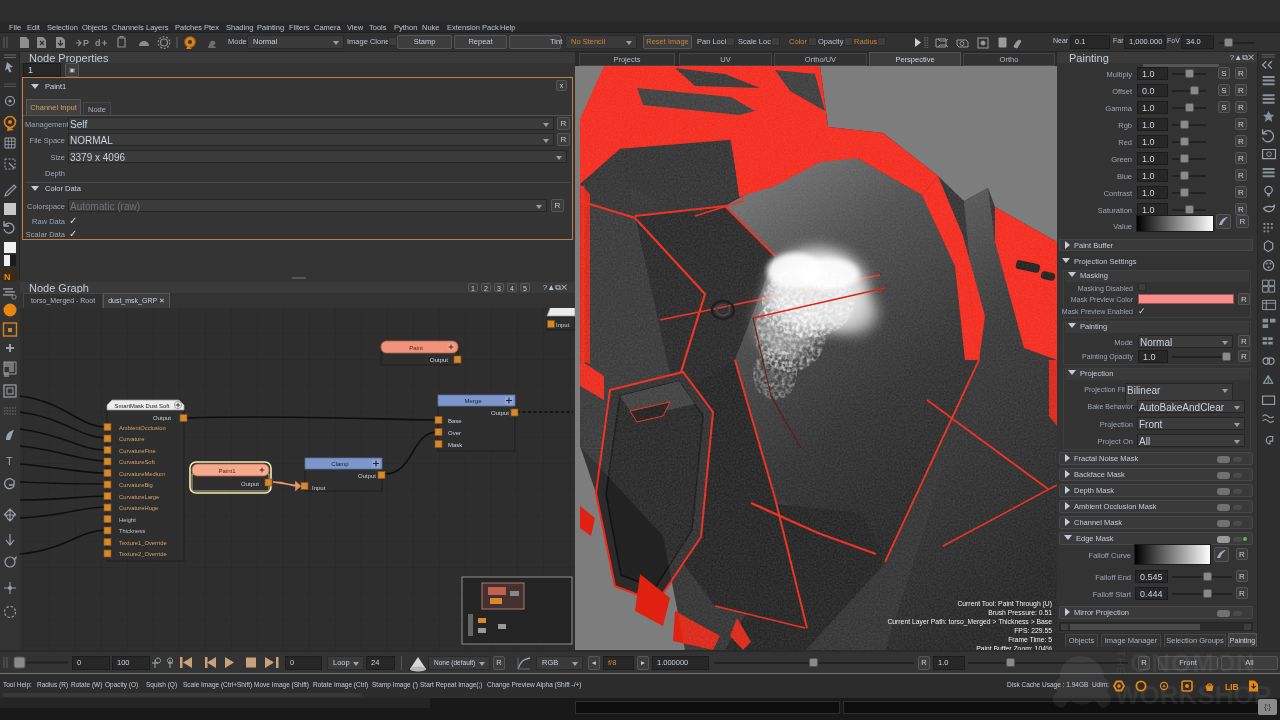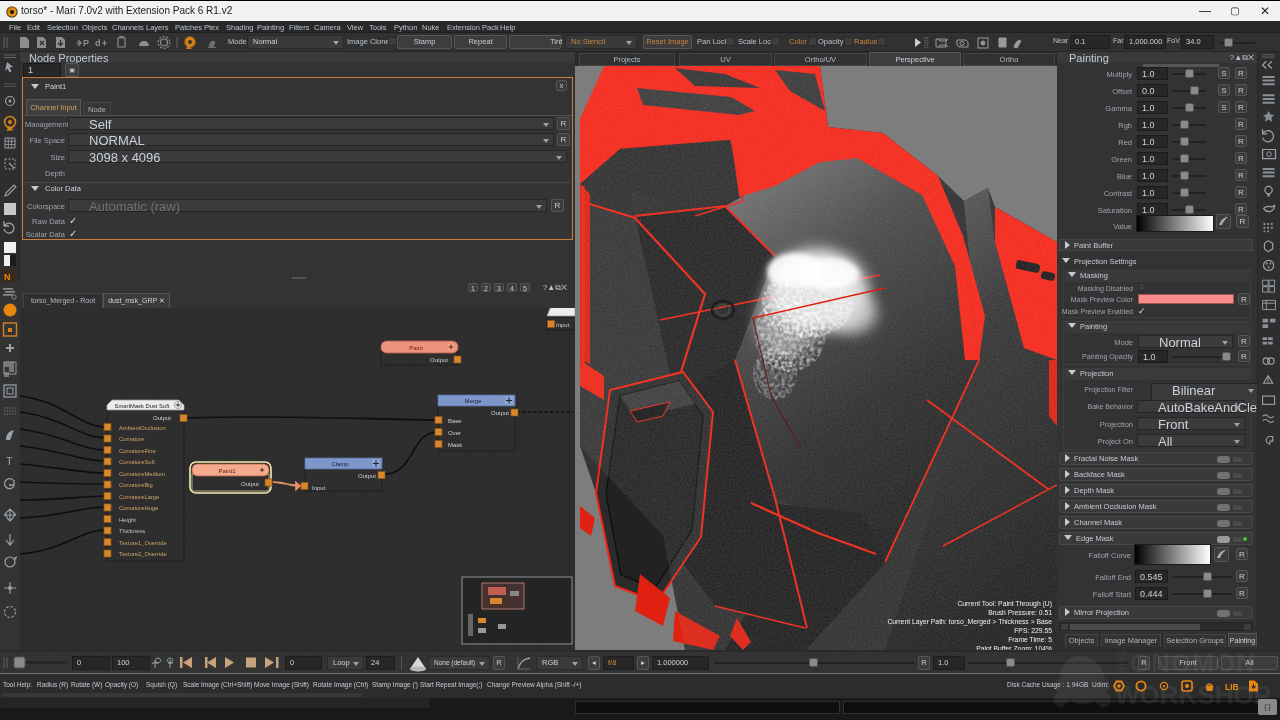--- a/index.html
+++ b/index.html
@@ -19,51 +19,39 @@
 .tbtn{position:absolute;top:2px;height:14px;background:#3d3d3d;border:1px solid #565656;border-radius:2px;color:#c3ccd6;font-size:7.5px;text-align:center;line-height:12px;}
 .tfield{position:absolute;top:2px;height:14px;background:#272727;border:1px solid #1d1d1d;color:#c9d2dc;font-size:7.5px;line-height:12px;padding-left:4px;}
 .tdrop{position:absolute;top:2px;height:14px;background:#3a3a3a;border:1px solid #2a2a2a;color:#c9d2dc;font-size:7.5px;line-height:12px;padding-left:5px;}
 .tdrop:after{content:"";position:absolute;right:4px;top:5px;border-left:3.5px solid transparent;border-right:3.5px solid transparent;border-top:4px solid #9aa2aa;}
 .cb{position:absolute;top:4px;width:9px;height:9px;background:#3e3e3e;border:1px solid #2a2a2a;}
 .tlabel{position:absolute;top:4px;font-size:7.5px;color:#b9c3cf;}
 .org{color:#c8833c !important;}
 
 .phead{position:absolute;background:#3a3a3a;color:#c3ccd6;font-size:11px;}
 .field{background:#272727;border:1px solid #1b1b1b;color:#c9d2dc;font-size:9px;line-height:13px;padding-left:4px;}
-.drop{background:#3b3b3b;border:1px solid #252525;color:#c9d2dc;font-size:13px;line-height:13px;padding-left:20px;position:absolute;}
+.drop{background:#3b3b3b;border:1px solid #252525;color:#c9d2dc;font-size:10px;line-height:13px;padding-left:1px;position:absolute;}
 .drop:after{content:"";position:absolute;right:4px;top:5px;border-left:3.5px solid transparent;border-right:3.5px solid transparent;border-top:4px solid #98a0a8;}
 .rbtn{position:absolute;width:13px;height:13px;background:#3d3d3d;border:1px solid #555;border-radius:2px;color:#c3ccd6;font-size:8px;text-align:center;line-height:12px;}
 .lab{position:absolute;color:#9ba5b1;font-size:7.5px;text-align:right;white-space:nowrap;}
 .slider{position:absolute;height:13px;}
 .slider .track{position:absolute;left:0;right:0;top:6px;height:2px;background:#222;}
 .slider .hdl{position:absolute;top:2px;width:9px;height:9px;background:#8a8a8a;border:1px solid #555;border-radius:2px;}
 .check{position:absolute;color:#d6dde4;font-size:10px;}
 .arrow-r{display:inline-block;width:0;height:0;border-top:4px solid transparent;border-bottom:4px solid transparent;border-left:5px solid #c3ccd6;vertical-align:-1px;margin-right:4px;}
 .arrow-d{display:inline-block;width:0;height:0;border-left:4px solid transparent;border-right:4px solid transparent;border-top:5px solid #c3ccd6;vertical-align:1px;margin-right:4px;}
 .mhead{position:absolute;left:2px;width:194px;height:13px;background:#3a3a3a;border:1px solid #484848;border-radius:2px;line-height:11px;color:#c3ccd6;}
 .tog{position:absolute;right:22px;top:3px;width:13px;height:7px;border-radius:3px;background:#717171;}
 .tog:after{content:"";position:absolute;right:-12px;top:1px;width:9px;height:5px;border-radius:2px;background:#4a4a4a;}
 .tog.on{background:#9a9a9a;}
 </style>
 </head>
 <body>
 <div id="root">
 
-  <div id="titlebar" class="abs">
-    <svg class="abs" style="left:6px;top:5px" width="12" height="12" viewBox="0 0 15 15">
-      <circle cx="7.5" cy="7.5" r="7" fill="#12100e"></circle>
-      <circle cx="7.5" cy="7.5" r="6" fill="#e89018"></circle>
-      <circle cx="7.5" cy="7.5" r="2.6" fill="#12100e"></circle>
-      <path d="M7.5 1.5 A6 6 0 0 0 2 5" stroke="#b36b10" stroke-width="2.4" fill="none"></path>
-    </svg>
-    <span class="txt">torso* - Mari 7.0v2 with Extension Pack 6 R1.v2</span>
-    <span class="winbtn" style="left:1198px;">—</span>
-    <span class="winbtn" style="left:1228px;font-size:10px;">▢</span>
-    <span class="winbtn" style="left:1258px;">✕</span>
-  </div>
 
   <div id="menubar" class="abs">
     <span style="left:9px">File</span>
       <span style="left:27px">Edit</span>
     <span style="left:47px">Selection</span>
       <span style="left:82px">Objects</span>
     <span style="left:112px">Channels</span>
       <span style="left:146px">Layers</span>
     <span style="left:175px">Patches</span>
       <span style="left:204px">Ptex</span>
@@ -162,37 +150,38 @@
       <div class="abs" style="left:3px;top:21px;width:55px;height:16px;background:#404040;border:1px solid #565656;border-bottom:none;text-align:center;line-height:16px;color:#cfa060;">Channel Input</div>
       <div class="abs" style="left:60px;top:24px;width:28px;height:13px;background:#363636;border:1px solid #464646;border-bottom:none;text-align:center;line-height:13px;color:#a9b2bc;">Node</div>
       <div class="abs" style="left:0;top:37px;width:100%;height:1px;background:#525252;"></div>
       <span class="lab" style="left:2px;top:42px;width:40px;">Management</span>
       <div class="drop" style="left:45px;top:39px;width:486px;height:13px;">Self</div>
       <div class="rbtn" style="left:534px;top:39px;">R</div>
       <span class="lab" style="left:2px;top:58px;width:40px;">File Space</span>
       <div class="drop" style="left:45px;top:55px;width:486px;height:13px;">NORMAL</div>
       <div class="rbtn" style="left:534px;top:55px;">R</div>
       <span class="lab" style="left:2px;top:75px;width:40px;">Size</span>
-      <div class="drop" style="left:45px;top:72px;width:499px;height:13px;">3098 x 4096</div>
+      <div class="drop" style="left:45px;top:72px;width:499px;height:13px;">3379 x 4096</div>
       <span class="lab" style="left:2px;top:91px;width:40px;">Depth</span>
       <div class="abs" style="left:2px;top:104px;width:545px;height:1px;background:#484848;"></div>
       <span class="abs" style="left:8px;top:107px;"><span class="arrow-d"></span></span>
       <span class="abs" style="left:22px;top:106px;color:#c9d2dc;">Color Data</span>
       <span class="lab" style="left:2px;top:124px;width:40px;">Colorspace</span>
       <div class="drop" style="left:45px;top:121px;width:479px;height:13px;color:#6d7277;">Automatic (raw)</div>
       <div class="rbtn" style="left:528px;top:121px;">R</div>
       <span class="lab" style="left:2px;top:139px;width:40px;">Raw Data</span>
       <span class="check" style="left:46px;top:137px;">✓</span>
       <span class="lab" style="left:2px;top:152px;width:40px;">Scalar Data</span>
       <span class="check" style="left:46px;top:150px;">✓</span>
     </div>
     <div class="abs" style="left:272px;top:225px;width:14px;height:2px;background:#555;"></div>
   </div>
 
   <div id="nodegraph" class="abs" style="left:0;top:280px;width:575px;height:370px;background:#333;">
+    <div class="phead" style="left:20px;top:2px;width:555px;height:11px;padding-left:9px;">Node Graph</div>
     <div class="abs" style="right:45px;top:3px;font-size:7px;">
       <span style="display:inline-block;width:10px;height:9px;background:#3d3d3d;border:1px solid #565656;border-radius:2px;text-align:center;line-height:9px;margin-left:3px;">1</span><span style="display:inline-block;width:10px;height:9px;background:#3d3d3d;border:1px solid #565656;border-radius:2px;text-align:center;line-height:9px;margin-left:3px;">2</span><span style="display:inline-block;width:10px;height:9px;background:#3d3d3d;border:1px solid #565656;border-radius:2px;text-align:center;line-height:9px;margin-left:3px;">3</span><span style="display:inline-block;width:10px;height:9px;background:#3d3d3d;border:1px solid #565656;border-radius:2px;text-align:center;line-height:9px;margin-left:3px;">4</span><span style="display:inline-block;width:10px;height:9px;background:#3d3d3d;border:1px solid #565656;border-radius:2px;text-align:center;line-height:9px;margin-left:3px;">5</span>
     </div>
     <span class="abs" style="right:8px;top:3px;font-size:8px;color:#b9c3cf;">?▲⧉✕</span>
     <div class="abs" style="left:23px;top:13px;width:80px;height:15px;background:#2f2f2f;border:1px solid #454545;border-bottom:none;font-size:7px;color:#b0bac4;text-align:center;line-height:14px;">torso_Merged - Root</div>
     <div class="abs" style="left:103px;top:13px;width:67px;height:15px;background:#3c3c3c;border:1px solid #565656;border-bottom:none;font-size:7px;color:#c9d2dc;text-align:center;line-height:14px;">dust_msk_GRP ✕</div>
     <svg class="abs" style="left:20px;top:28px;" width="555" height="342" viewBox="0 0 555 342">
       <defs>
         <pattern id="grid" width="26" height="26" patternUnits="userSpaceOnUse" x="3" y="-1">
           <rect width="26" height="26" fill="#2e2e2e"></rect>
@@ -551,21 +540,21 @@
     <span class="lab" style="left:-10px;top:301px;width:86px;font-size:7px;">Painting Opacity</span>
     <div class="field abs" style="left:81px;top:298px;width:30px;height:13px;">1.0</div>
     <div class="slider" style="left:115px;top:298px;width:60px;">
         <div class="track"></div>
         <div class="hdl" style="left:50px"></div>
       </div>
     <div class="rbtn" style="left:181px;top:298px;width:12px;height:12px;">R</div>
     <div class="abs" style="left:6px;top:316px;width:188px;height:82px;border:1px solid #3e3e3e;"></div>
     <div class="abs" style="left:8px;top:317px;width:184px;height:11px;background:#3a3a3a;line-height:10px;"><span class="arrow-d" style="margin-left:3px;"></span>Projection</div>
     <span class="lab" style="left:-10px;top:334px;width:86px;font-size:7px;">Projection Filter</span>
-    <div class="drop" style="left:94px;top:331px;width:108px;height:24px;">Bilinear</div>
+    <div class="drop" style="left:68px;top:331px;width:108px;height:24px;">Bilinear</div>
     <span class="lab" style="left:-10px;top:351px;width:86px;font-size:7px;">Bake Behavior</span>
     <div class="drop" style="left:80px;top:348px;width:108px;height:13px;">AutoBakeAndClear</div>
     <span class="lab" style="left:0;top:368px;width:76px;">Projection</span>
     <div class="drop" style="left:80px;top:365px;width:108px;height:13px;">Front</div>
     <span class="lab" style="left:0;top:385px;width:76px;">Project On</span>
     <div class="drop" style="left:80px;top:382px;width:108px;height:13px;">All</div>
     <div class="mhead" style="top:400px;"><span class="arrow-r" style="margin-left:5px;"></span>Fractal Noise Mask<span class="tog"></span></div>
     <div class="mhead" style="top:416px;"><span class="arrow-r" style="margin-left:5px;"></span>Backface Mask<span class="tog"></span></div>
     <div class="mhead" style="top:432px;"><span class="arrow-r" style="margin-left:5px;"></span>Depth Mask<span class="tog"></span></div>
     <div class="mhead" style="top:448px;"><span class="arrow-r" style="margin-left:5px;"></span>Ambient Occlusion Mask<span class="tog"></span></div>

